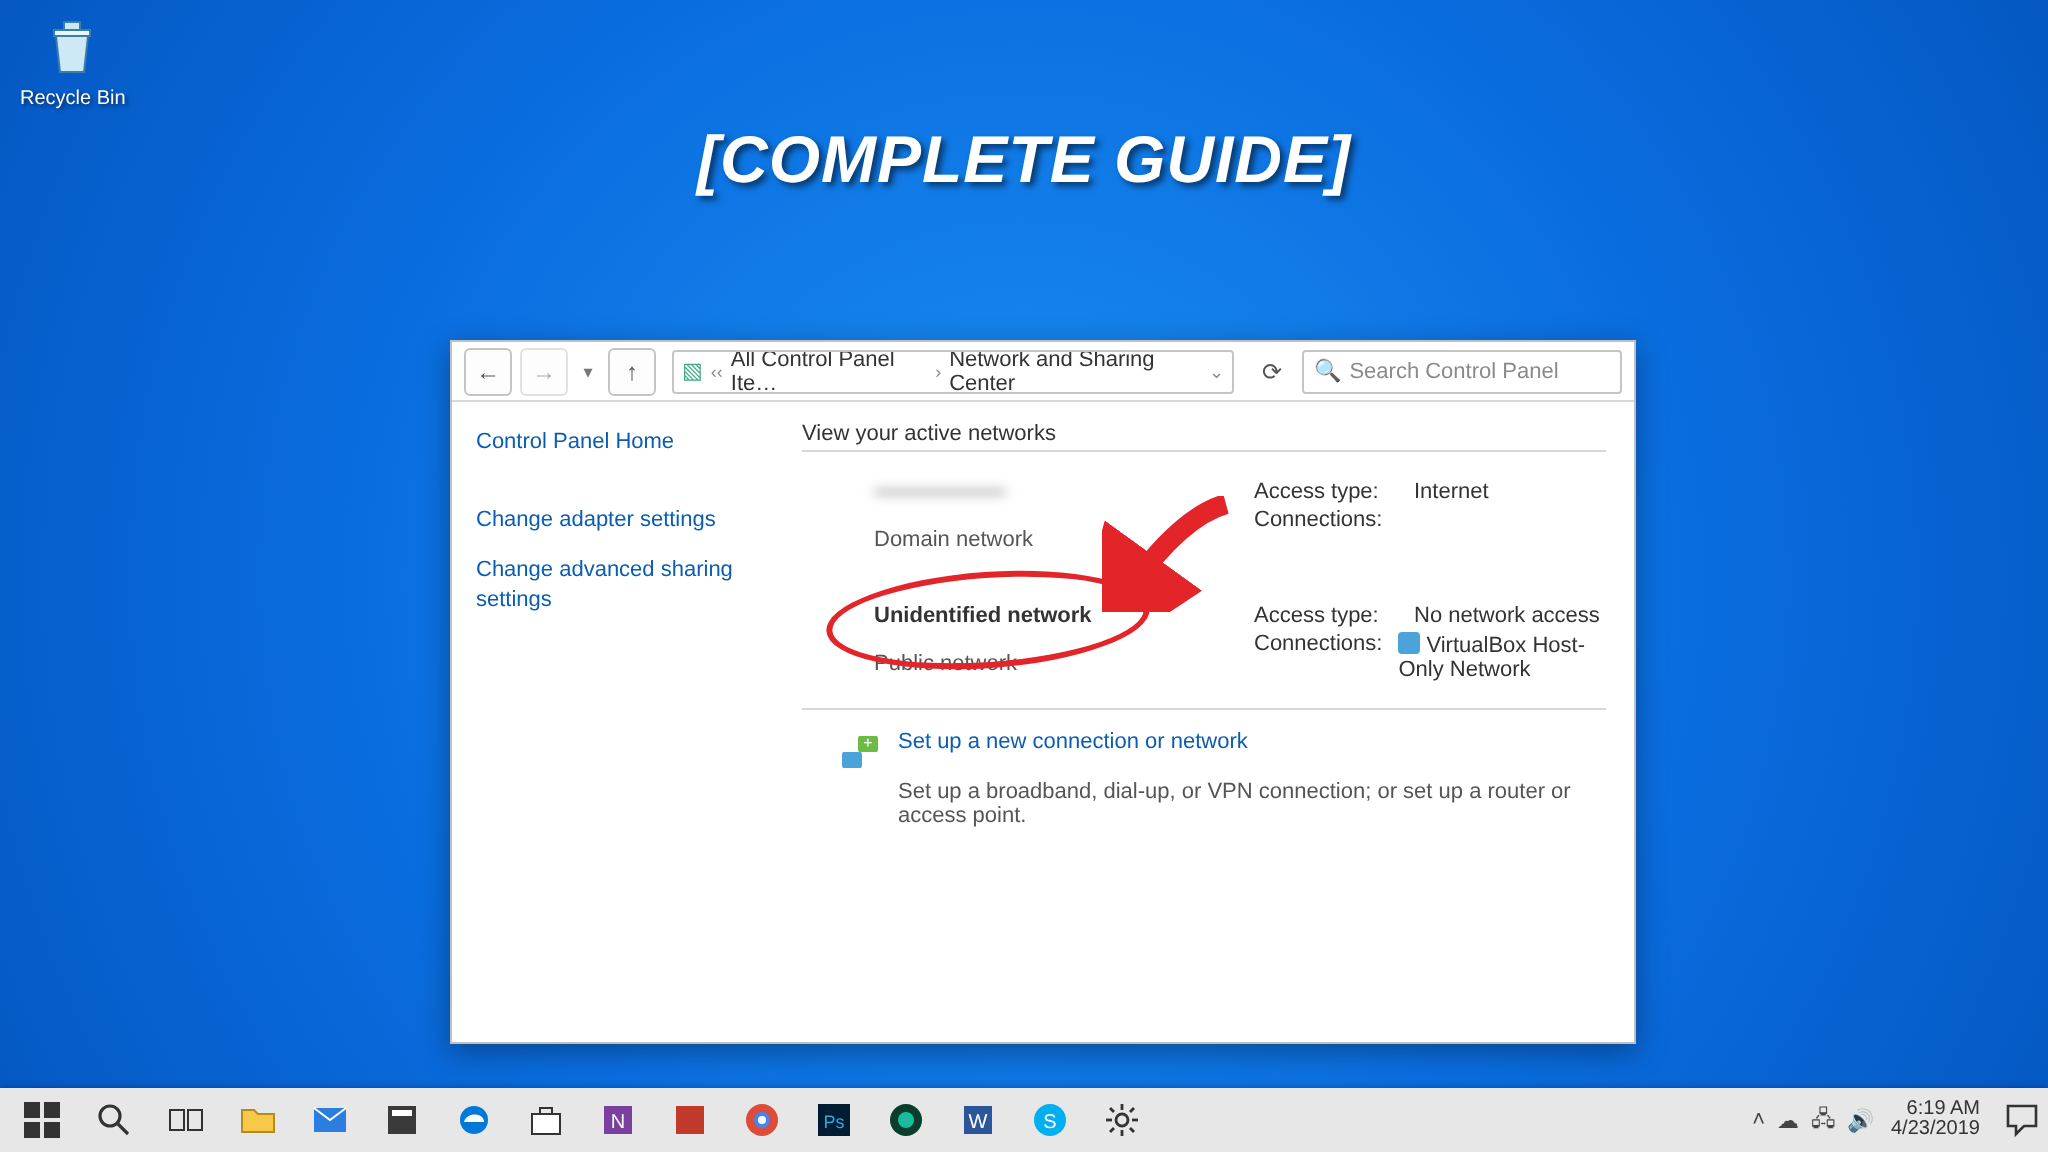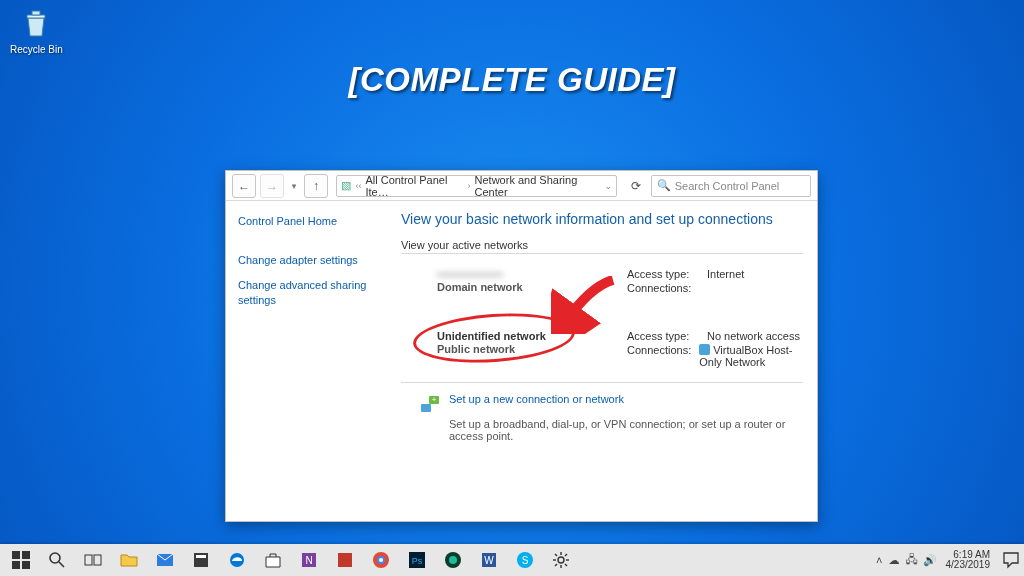--- a/index.html
+++ b/index.html
@@ -34,21 +34,21 @@
 .sidebar .link { color:#0a5db0; margin-bottom:10px; line-height:1.35; cursor:pointer; }
 .content { flex:1; padding:10px 14px 8px 10px; position:relative; }
 .content h1 { font-size:14px; font-weight:400; color:#1460a8; margin-bottom:12px; }
 .section-label { font-size:11px; color:#333; margin-bottom:2px; }
 .section-rule { height:1px; background:#d9d9d9; margin-bottom:10px; }
 .networks { position:relative; }
 .net-left { position:absolute; left:36px; }
 .net-left.n1 { top:4px; }
 .net-left.n2 { top:66px; }
 .net-left .title { font-weight:700; font-size:11px; color:#333; }
-.net-left .sub { font-size:11px; color:#555; margin-top:1px;font-weight:bold; }
+.net-left .sub { font-size:11px; color:#555; margin-top:12px; }
 .blur { filter: blur(3px); color:#8ab1da; font-weight:700; }
 .net-right { position:absolute; left:226px; font-size:11px; }
 .net-right.r1 { top:4px; }
 .net-right.r2 { top:66px; }
 .net-right .row { display:flex; gap:8px; margin-bottom:2px; }
 .net-right .k { width:72px; color:#333; }
 .net-right .v { color:#333; }
 .net-right .ethicon { width:11px; height:11px; display:inline-block; background:#4aa3d9; border-radius:2px; margin-right:3px; vertical-align:-1px; }
 .circle { position:absolute; left:12px; top:50px; width:162px; height:48px; border:3px solid #e3252a; border-radius:50%/50%; transform:rotate(-4deg); }
 .arrow { position:absolute; left:150px; top:12px; width:70px; height:58px; }
@@ -108,21 +108,20 @@
       <span>Search Control Panel</span>
     </div>
   </div>
   <div class="win-body">
     <div class="sidebar">
       <div class="home">Control Panel Home</div>
       <div class="link">Change adapter settings</div>
       <div class="link">Change advanced sharing settings</div>
     </div>
     <div class="content">
-      <h1>View your basic network information and set up connections</h1>
       <div class="section-label">View your active networks</div>
       <div class="section-rule"></div>
       <div class="networks">
         <div class="net-left n1">
           <div class="title blur">——————</div>
           <div class="sub">Domain network</div>
         </div>
         <div class="net-right r1">
           <div class="row">
               <span class="k">Access type:</span>

